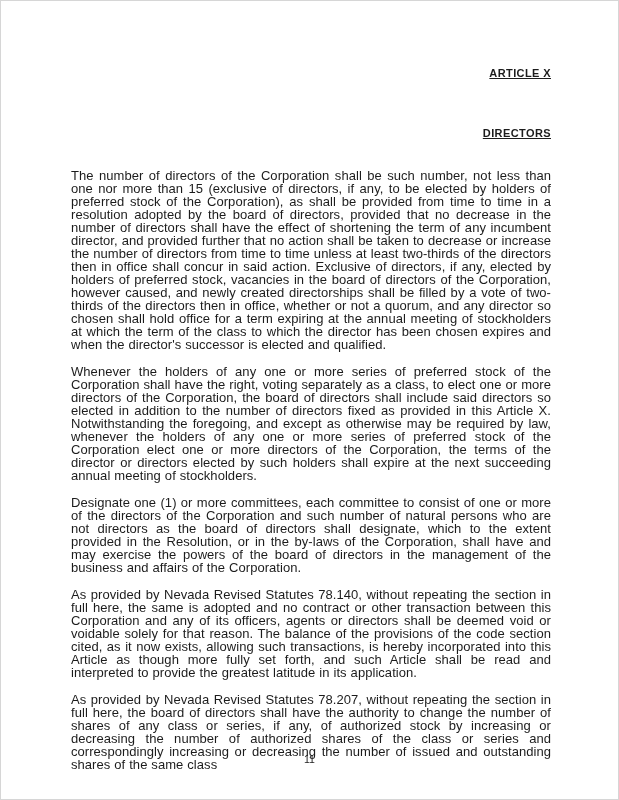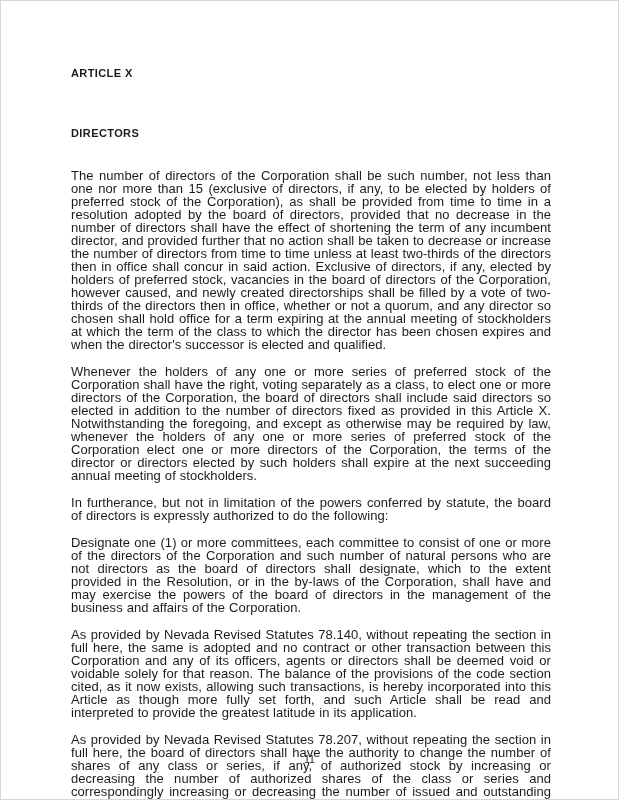--- a/index.html
+++ b/index.html
@@ -19,26 +19,27 @@
     color: #1c1c1c;
     overflow: hidden;
   }
   .content {
     position: absolute;
     left: 70px;
     right: 67px;
     top: 64px;
   }
   .heading, .subheading {
-    text-align: left;
+    text-align: right;
     font-size: 11px;
     font-weight: bold;
     letter-spacing: 0.4px;
     margin: 0;
     line-height: 16px;
+    text-decoration: underline;
   }
   .subheading {
     margin-bottom: 28px;
     margin-top: 44px;
   }
   p.body-text {
     font-size: 13px;
     line-height: 13px;
     text-align: justify;
     margin: 8px 0 14px 0;
@@ -58,20 +59,19 @@
 </head>
 <body>
 
 <div class="page">
   <div class="content">
     <h1 class="heading">ARTICLE X</h1>
     <h2 class="subheading">DIRECTORS</h2>
 
     <p class="body-text">The number of directors of the Corporation shall be such number, not less than one nor more than 15 (exclusive of directors, if any, to be elected by holders of preferred stock of the Corporation), as shall be provided from time to time in a resolution adopted by the board of directors, provided that no decrease in the number of directors shall have the effect of shortening the term of any incumbent director, and provided further that no action shall be taken to decrease or increase the number of directors from time to time unless at least two-thirds of the directors then in office shall concur in said action. Exclusive of directors, if any, elected by holders of preferred stock, vacancies in the board of directors of the Corporation, however caused, and newly created directorships shall be filled by a vote of two-thirds of the directors then in office, whether or not a quorum, and any director so chosen shall hold office for a term expiring at the annual meeting of stockholders at which the term of the class to which the director has been chosen expires and when the director's successor is elected and qualified.</p>
     <p class="body-text">Whenever the holders of any one or more series of preferred stock of the Corporation shall have the right, voting separately as a class, to elect one or more directors of the Corporation, the board of directors shall include said directors so elected in addition to the number of directors fixed as provided in this Article X. Notwithstanding the foregoing, and except as otherwise may be required by law, whenever the holders of any one or more series of preferred stock of the Corporation elect one or more directors of the Corporation, the terms of the director or directors elected by such holders shall expire at the next succeeding annual meeting of stockholders.</p>
-    <p class="body-text">In furtherance, but not in limitation of the powers conferred by statute, the board of directors is expressly authorized to do the following:</p>
     <p class="body-text">Designate one (1) or more committees, each committee to consist of one or more of the directors of the Corporation and such number of natural persons who are not directors as the board of directors shall designate, which to the extent provided in the Resolution, or in the by-laws of the Corporation, shall have and may exercise the powers of the board of directors in the management of the business and affairs of the Corporation.</p>
     <p class="body-text">As provided by Nevada Revised Statutes 78.140, without repeating the section in full here, the same is adopted and no contract or other transaction between this Corporation and any of its officers, agents or directors shall be deemed void or voidable solely for that reason. The balance of the provisions of the code section cited, as it now exists, allowing such transactions, is hereby incorporated into this Article as though more fully set forth, and such Article shall be read and interpreted to provide the greatest latitude in its application.</p>
     <p class="body-text">As provided by Nevada Revised Statutes 78.207, without repeating the section in full here, the board of directors shall have the authority to change the number of shares of any class or series, if any, of authorized stock by increasing or decreasing the number of authorized shares of the class or series and correspondingly increasing or decreasing the number of issued and outstanding shares of the same class</p>
   </div>
 
   <div class="page-number">11</div>
 </div>
 
 </body></html>

